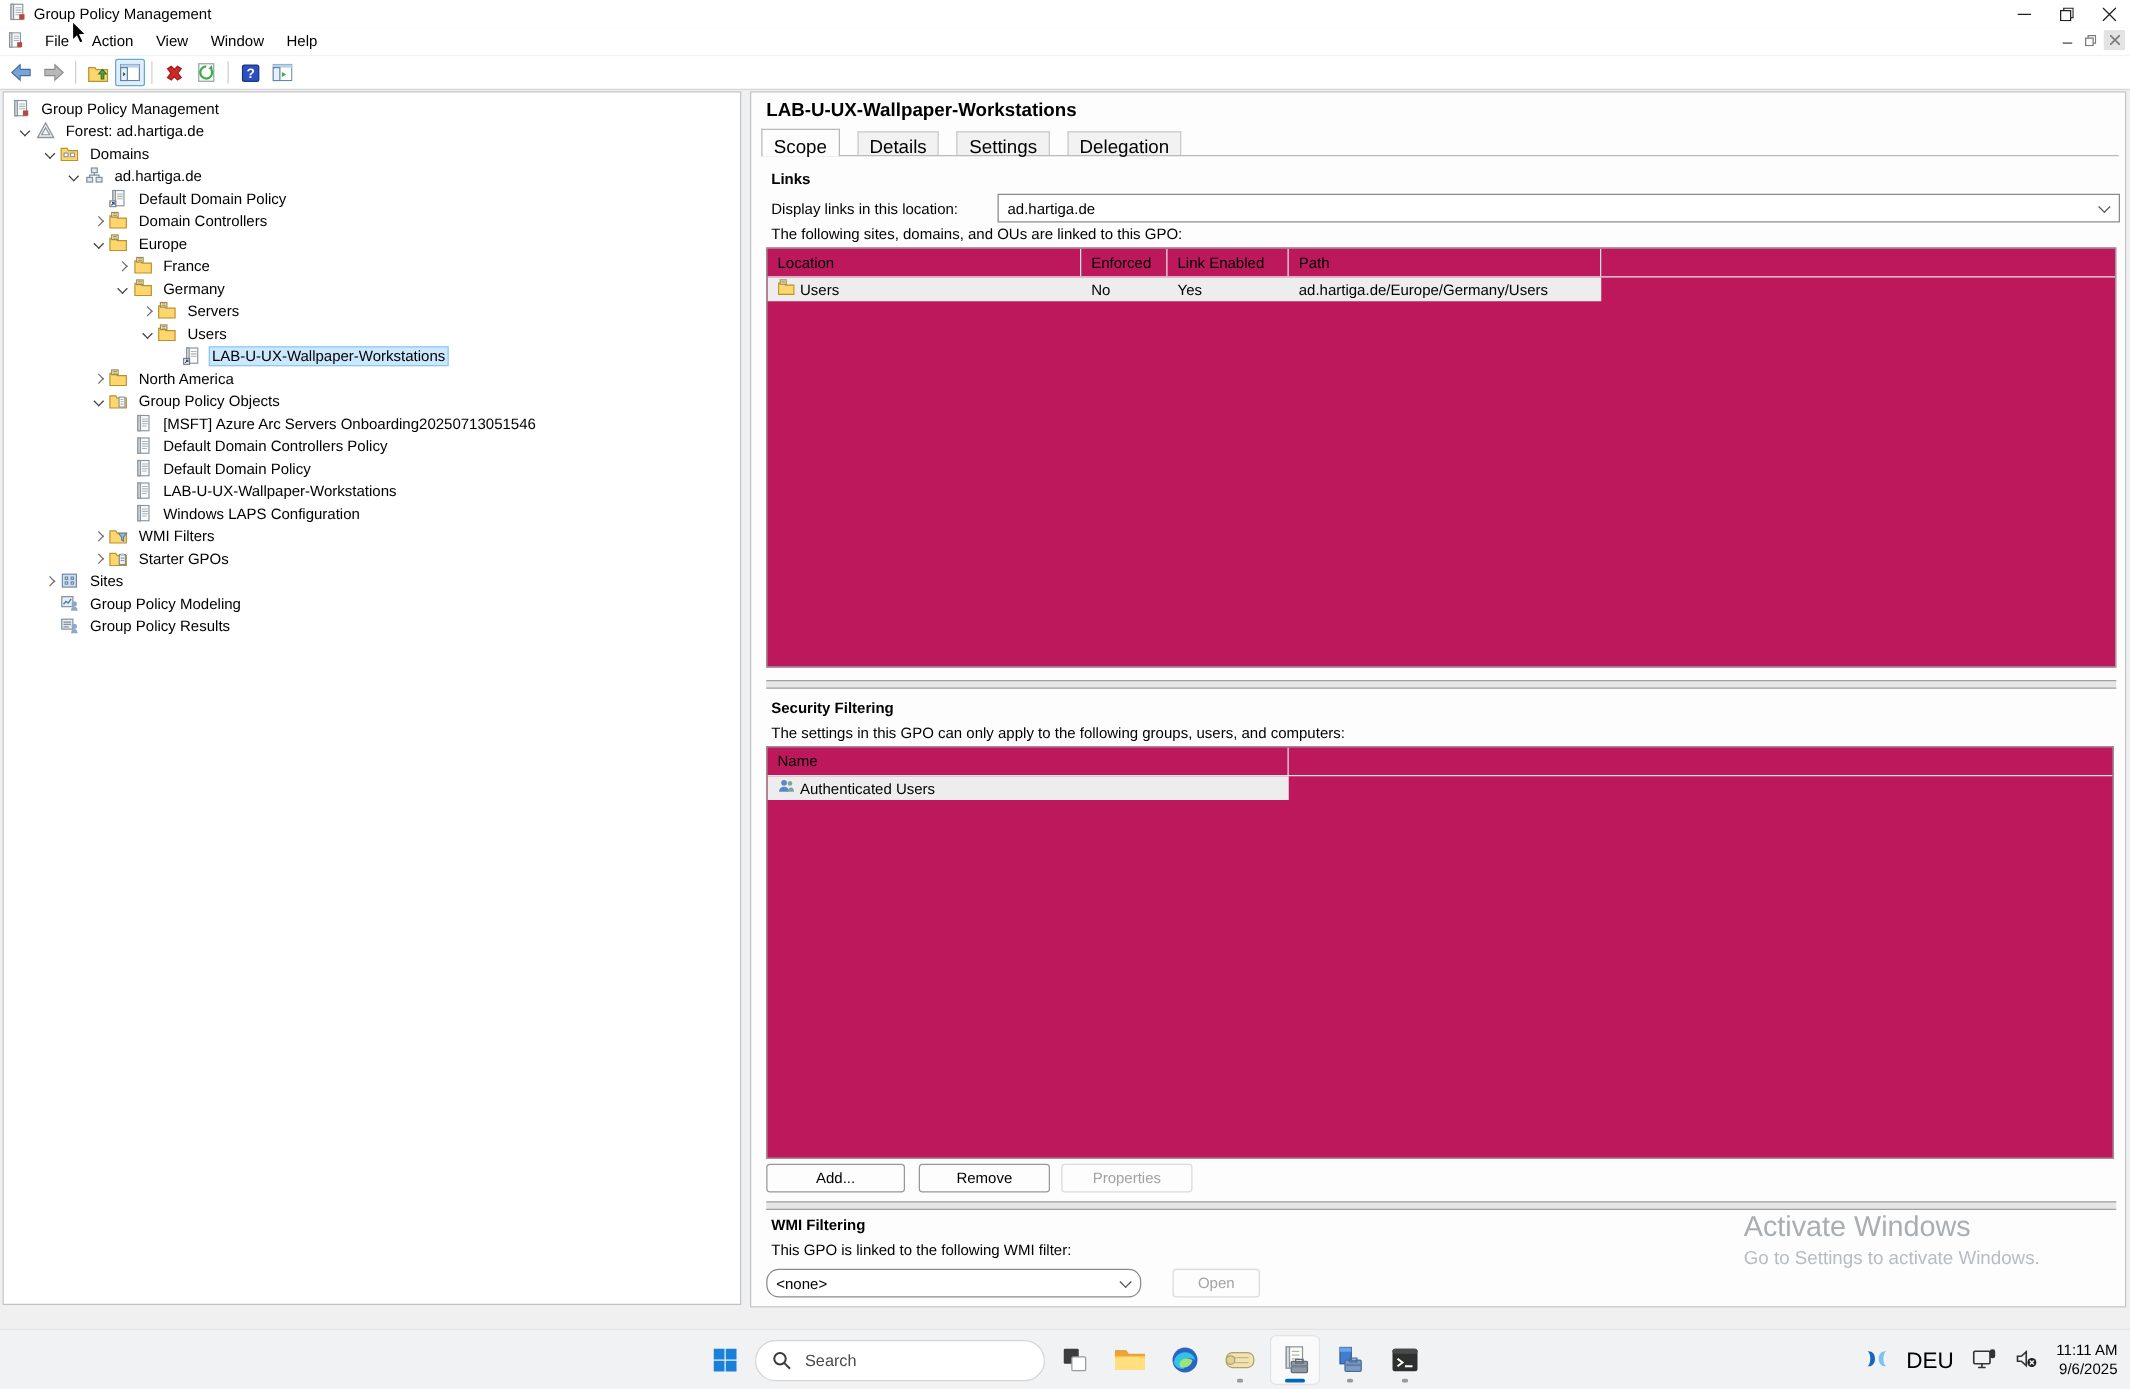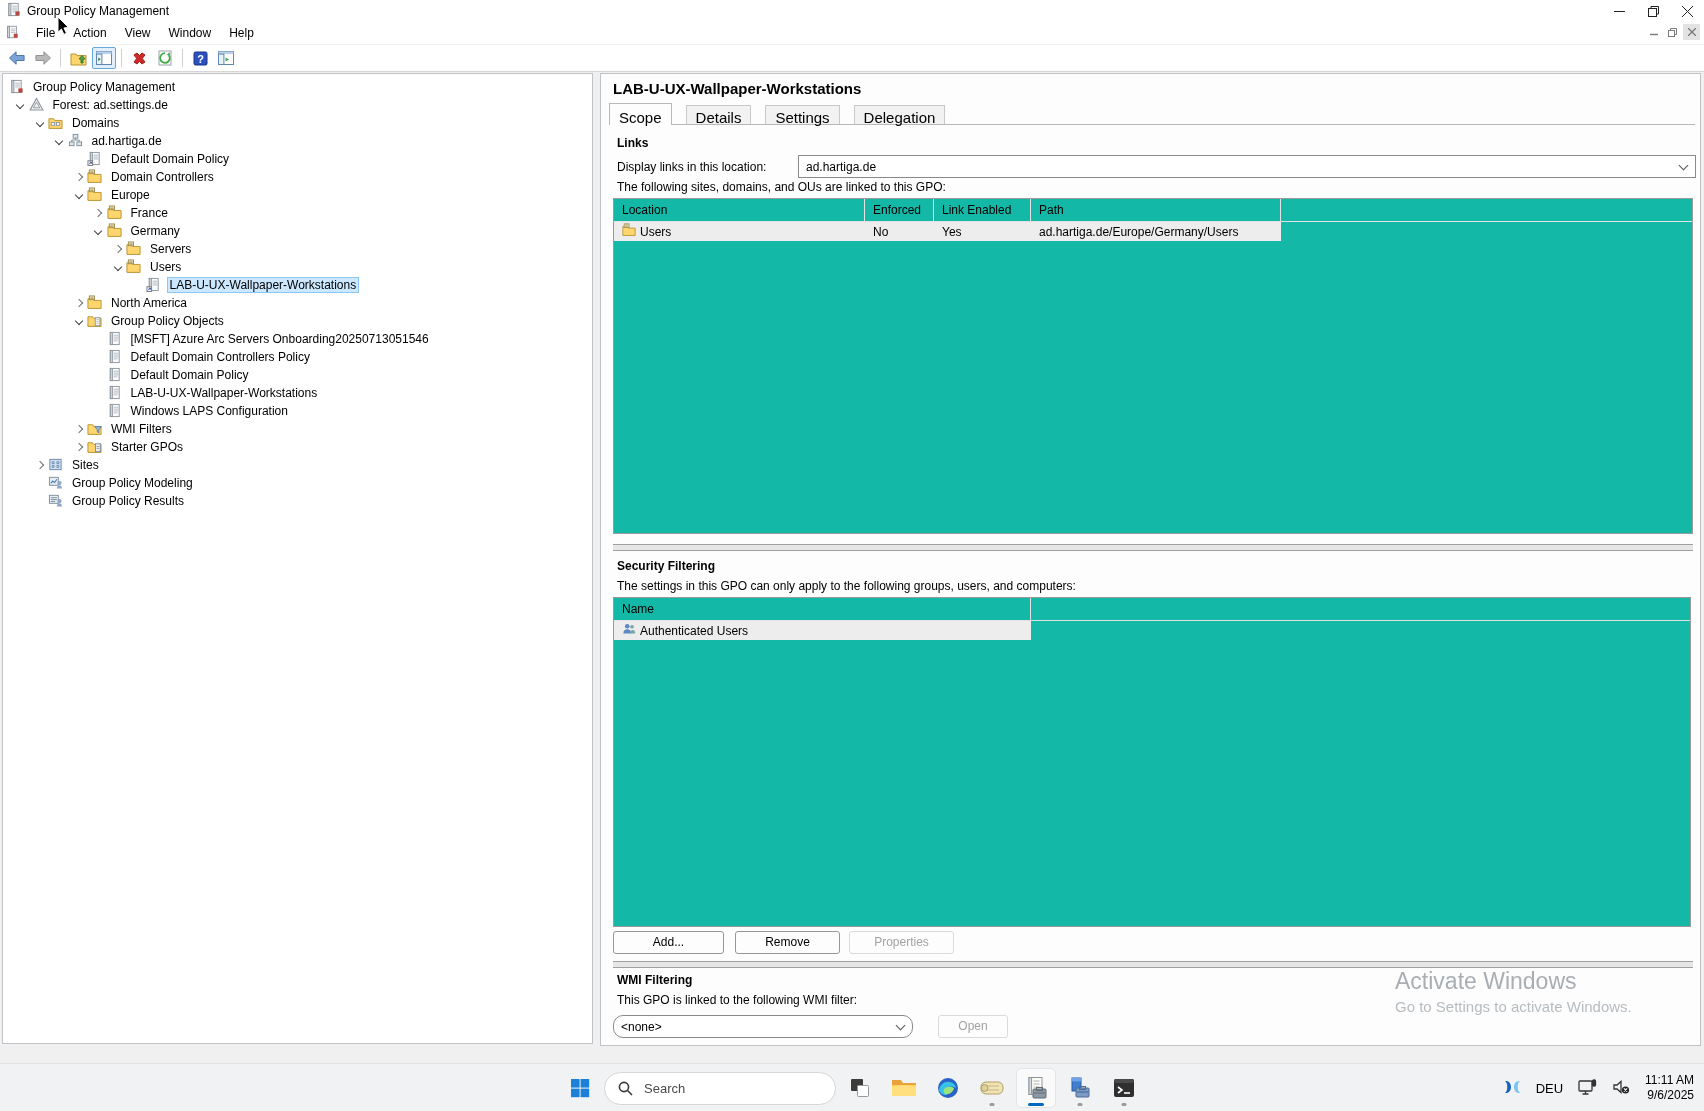--- a/index.html
+++ b/index.html
@@ -48,21 +48,21 @@
               display:flex; align-items:flex-end; }
   .tab { padding:3px 9px 4px 9px; font-size:15px; margin-right:14px; border:1px solid #c9c9c9; border-bottom:none;
          background:#f2f2f2; height:19px; }
   .tab.active { background:#fdfdfd; height:22px; margin-bottom:-1px; padding-top:5px; border-color:#b9b9b9; }
   .sec-head { position:absolute; left:16px; font-weight:bold; }
   .sec-cap { position:absolute; left:16px; }
   .combo { position:absolute; height:23px; background:#fff; border:1px solid #8a8a8a; display:flex;
            align-items:center; padding:0 22px 0 7px; }
   .combo .cv { display:block; width:7px; height:7px; border-right:1.4px solid #555; border-bottom:1.4px solid #555;
                transform:rotate(45deg); position:absolute; right:8px; top:6px; }
-  .listbox { position:absolute; background:#14b8a6; border:1px solid #9a9a9a; overflow:hidden; }
+  .listbox { position:absolute; background:#be185d; border:1px solid #9a9a9a; overflow:hidden; }
   .lb-header { display:flex; border-bottom:1px solid #e3e3e3; }
   .lb-hcell { padding:4px 4px 4px 8px; border-right:1px solid #e3e3e3; font-size:12px; height:22px; }
   .lb-row { display:flex; height:19px; align-items:center; }
   .lb-row.hl { background:#ededed; }
   .lb-cell { padding:0 4px 0 8px; display:flex; align-items:center; gap:4px; overflow:hidden; white-space:nowrap; }
   .lb-cell svg { width:14px; height:14px; flex:0 0 14px; }
   .splitter { position:absolute; left:12px; width:1080px; height:7px; background:#e6e6e6;
               border-top:1px solid #a0a0a0; border-bottom:1px solid #a0a0a0; }
   .btn { position:absolute; height:23px; background:#fdfdfd; border:1px solid #979797; border-radius:3px;
          font-size:12px; text-align:center; line-height:21px; }
@@ -81,21 +81,21 @@
   .tb-cell.app-active { background:#fafafa; border:1px solid #e4e4e4; border-radius:5px; }
   .run-dot { position:absolute; bottom:2px; left:50%; transform:translateX(-50%); width:5px; height:3px;
              border-radius:2px; background:#9a9a9a; }
   .run-line { position:absolute; bottom:1px; left:50%; transform:translateX(-50%); width:16px; height:3px;
               border-radius:2px; background:#0067c0; }
   .search-pill { width:232px; height:33px; background:#fff; border:1px solid #d6d6d6; border-radius:17px;
                  display:flex; align-items:center; padding-left:13px; gap:11px; }
   .search-pill span { color:#4a4a4a; font-size:13px; }
   .tray { position:absolute; right:10px; top:0; height:48px; display:flex; align-items:center; gap:14px; }
   .clock { text-align:right; font-size:12px; line-height:15px; }
-  .lang { font-size:13px; }
+  .lang { font-size:18px; }
 
   .cursor { position:absolute; left:57px; top:16px; z-index:50; }
 </style>
 </head>
 <body>
 
 <div class="titlebar">
   <span class="app-ico">
     <svg width="15" height="15" viewBox="0 0 16 16">
         <rect x="3" y="1.5" width="10" height="13" fill="#fbfbfb" stroke="#8c959d"></rect>
@@ -236,21 +236,21 @@
     <div class="tree-row" style="padding-left: 8.5px;">
       <span class="chev expanded">
         <i></i>
       </span>
       <span class="t-ico">
         <svg viewBox="0 0 16 16">
           <path d="M8 1.5L14.8 13.8H1.2z" fill="#f2f4f6" stroke="#8e959c" stroke-width="1.2"></path>
           <path d="M8 5.5l3.4 6H4.6z" fill="none" stroke="#8e959c"></path>
         </svg>
       </span>
-      <span class="t-label">Forest: ad.settings.de</span>
+      <span class="t-label">Forest: ad.hartiga.de</span>
     </div>
     <div class="tree-row" style="padding-left: 28px;">
       <span class="chev expanded">
         <i></i>
       </span>
       <span class="t-ico">
         <svg viewBox="0 0 16 16">
           <path d="M1 4h5l1.2 1.8H15v8.5H1z" fill="#ffd56e" stroke="#b8922f"></path>
           <rect x="3.5" y="8" width="3.4" height="3" fill="#fff" stroke="#8a98a6"></rect>
           <rect x="9" y="8" width="3.4" height="3" fill="#fff" stroke="#8a98a6"></rect>

